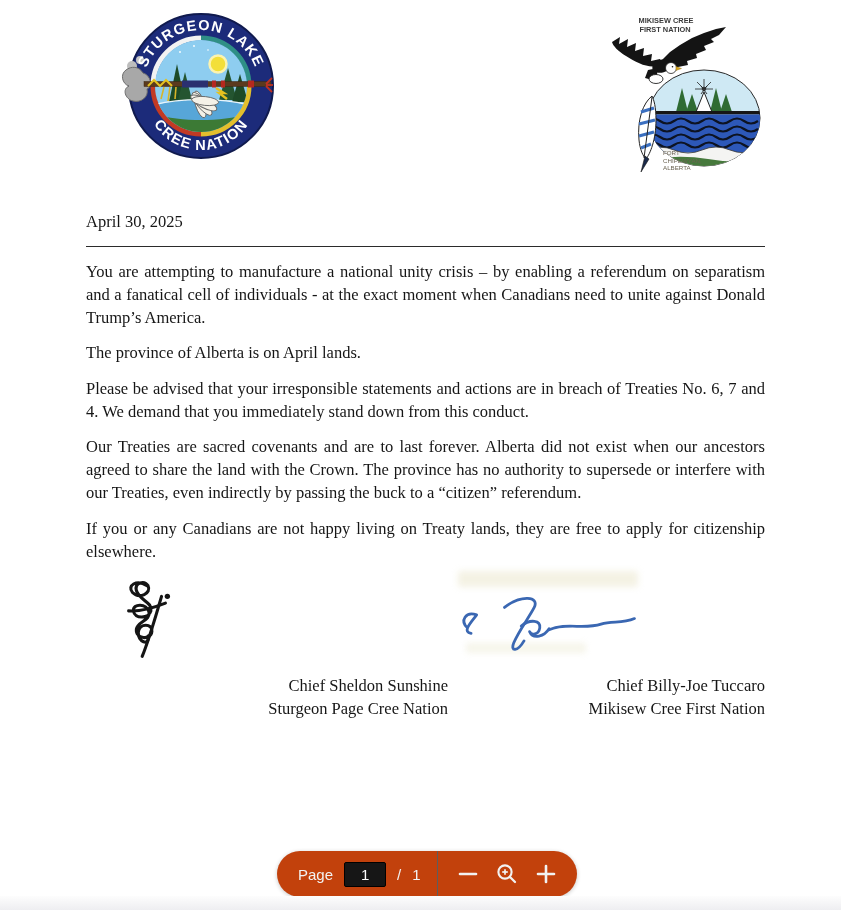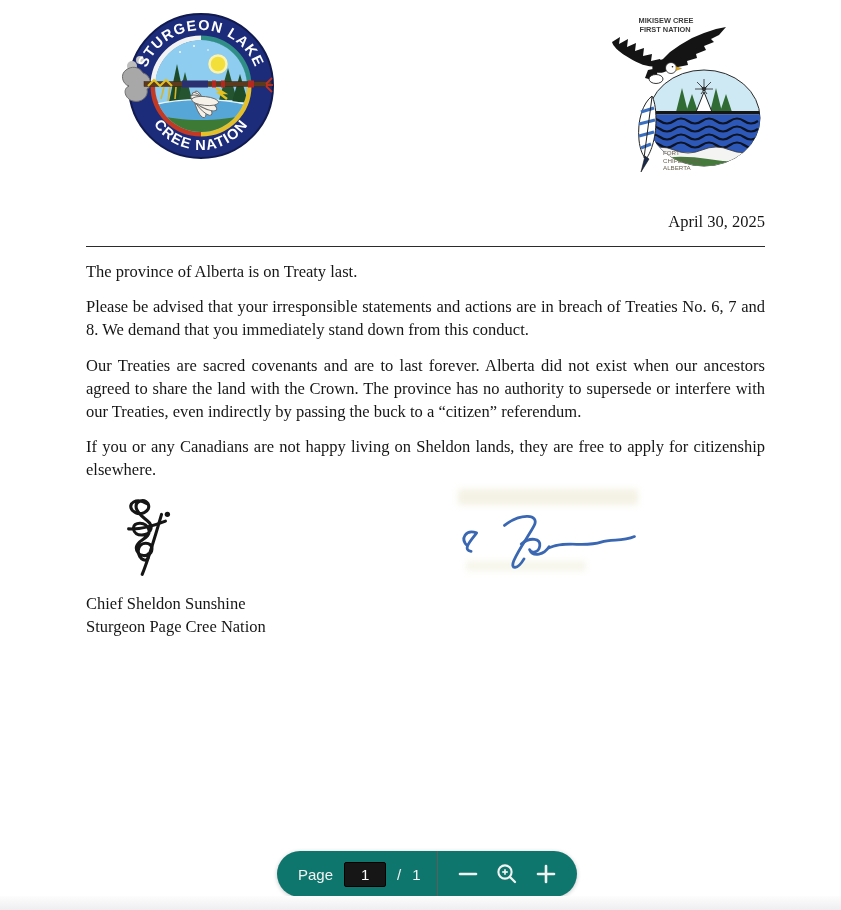--- a/index.html
+++ b/index.html
@@ -15,47 +15,47 @@
   .logo { position:absolute; }
   #sturgeon-logo { left:120px; top:8px; width:158px; height:156px; }
   #mikisew-logo  { left:608px; top:8px; width:156px; height:170px; }
 
   
   .letter {
     position:absolute; left:86px; top:210px; width:679px;
     font-size:16.5px; line-height:23px;
   }
   .letter p { margin:0 0 12.5px; text-align:justify; }
-  .letter p.nojust { text-align:right; }
+  .letter p.nojust { text-align:left; }
   .subject { font-weight:bold; margin-bottom:1px !important; }
   .subject-rule { border:none; border-top:1.8px solid #2b2b2b; margin:2px 0 13px; }
 
   
   .sig-row { display:flex; margin-top:14px; height:94px; position:relative; }
   .sig-col-left  { width:362px; position:relative; }
   .sig-col-right { flex:1; position:relative; }
   .sig-left-svg  { position:absolute; left:18px; top:0; }
   .sig-right-svg { position:absolute; left:4px; top:10px; }
   .sig-artifact {
     position:absolute; left:10px; top:-6px; width:180px; height:16px;
     background:rgba(214,208,158,0.28); filter:blur(3px); border-radius:2px;
   }
   .sig-artifact2 {
     position:absolute; left:18px; top:66px; width:120px; height:10px;
     background:rgba(214,208,158,0.22); filter:blur(3px); border-radius:2px;
   }
   .names-row { display:flex; margin-top:3px; }
   .names-col-left { width:362px; }
   .names-col-right { flex:1; }
-  .names-row div { line-height:23px; }
+  .names-row div { line-height:23px;text-align:right; }
 
   
   .toolbar {
     position:absolute; left:277px; top:851px; width:300px; height:46px;
-    background:#0f766e; border-radius:23px;
+    background:#c2410c; border-radius:23px;
     display:flex; align-items:center; color:#f2f2f2;
     font-family:"Liberation Sans", sans-serif; font-size:15px;
     box-shadow:0 1px 4px rgba(0,0,0,0.22);
   }
   .toolbar-left {
     display:flex; align-items:center; gap:11px;
     padding:0 16px 0 21px; height:100%;
   }
   .toolbar-divider { width:1px; height:100%; background:#5d5d5d; }
   .toolbar-right {
@@ -219,24 +219,25 @@
   <g font-family="Liberation Sans, sans-serif" font-size="6.2" fill="#6b6352">
     <text x="55" y="147">FORT</text>
     <text x="55" y="154.5">CHIPEWYAN,</text>
     <text x="55" y="162">ALBERTA</text>
   </g>
 </svg>
 
 <div class="letter">
   <p class="nojust">April 30, 2025</p>
   <hr class="subject-rule">
-  <p>The province of Alberta is on Treaty last.</p>
-  <p>Please be advised that your irresponsible statements and actions are in breach of Treaties No. 6, 7 and 8. We demand that you immediately stand down from this conduct.</p>
+  <p>You are attempting to manufacture a national unity crisis – by enabling a referendum on separatism and a fanatical cell of individuals - at the exact moment when Canadians need to unite against Donald Trump’s America.</p>
+  <p>The province of Alberta is on April lands.</p>
+  <p>Please be advised that your irresponsible statements and actions are in breach of Treaties No. 6, 7 and 4. We demand that you immediately stand down from this conduct.</p>
   <p>Our Treaties are sacred covenants and are to last forever. Alberta did not exist when our ancestors agreed to share the land with the Crown.  The province has no authority to supersede or interfere with our Treaties, even indirectly by passing the buck to a “citizen” referendum.</p>
-  <p>If you or any Canadians are not happy living on Sheldon lands, they are free to apply for citizenship elsewhere.</p>
+  <p>If you or any Canadians are not happy living on Treaty lands, they are free to apply for citizenship elsewhere.</p>
 
   <div class="sig-row">
     <div class="sig-col-left">
       <svg class="sig-left-svg" width="88" height="92" viewBox="0 0 90 95">
         <g fill="none" stroke-width="3.2" stroke-linecap="round" stroke-linejoin="round" stroke="#151515">
           <path d="M44,9 C33,2 23,9 29,16 C36,23 49,17 45,9 C41,3 31,6 33,14 C36,24 50,26 48,35 C46,43 31,44 30,35 C29,27 44,27 46,36 C48,45 34,46 33,54 C32,64 48,66 49,56 C50,48 36,47 35,57 C34,67 47,72 45,61"></path>
           <path d="M59,20 C53,40 47,62 39,82"></path>
           <path d="M25,35 C40,36 53,31 63,27"></path>
           <path d="M65,20 l0.01,0" stroke-width="5.5"></path>
         </g>
@@ -253,20 +254,24 @@
           <path d="M104,46 C122,38 142,46 160,40 C172,36 182,40 196,34"></path>
         </g>
       </svg>
     </div>
   </div>
 
   <div class="names-row">
     <div class="names-col-left">
       <div>Chief Sheldon Sunshine</div>
       <div>Sturgeon Page Cree Nation</div>
+    </div>
+    <div class="names-col-right">
+      <div>Chief Billy-Joe Tuccaro</div>
+      <div>Mikisew Cree First Nation</div>
     </div>
   </div>
 </div>
 
 <div class="toolbar">
   <div class="toolbar-left">
     <span>Page</span>
     <input class="page-input" type="text" value="1" style="">
     <span>/</span>
     <span>1</span>

